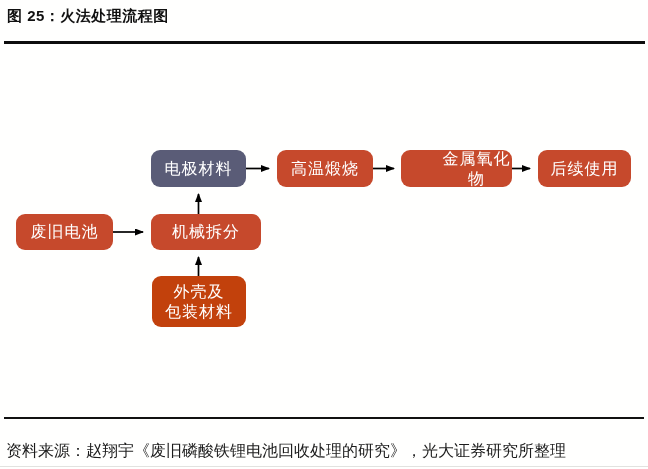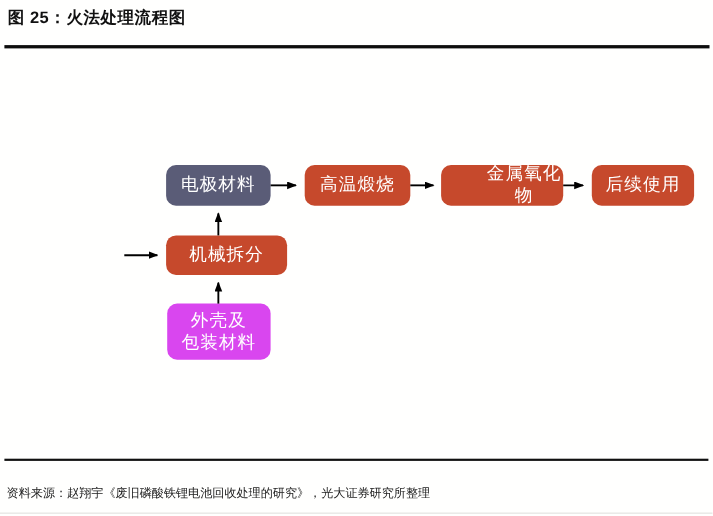--- a/index.html
+++ b/index.html
@@ -62,21 +62,21 @@
     left: 4px;
     right: 4px;
     top: 417px;
     height: 2px;
     background: #111111;
   }
   .source-note {
     position: absolute;
     left: 6px;
     top: 441px;
-    font-size: 11px;
+    font-size: 16px;
     color: #1c1c1c;
     white-space: nowrap;
   }
   .rule-faint {
     position: absolute;
     left: 0;
     right: 0;
     top: 466px;
     height: 1px;
     background: #e2e2df;
@@ -84,24 +84,25 @@
 </style>
 </head>
 <body>
 
 <div class="screen">
 
   <div class="figure-title">图 25：火法处理流程图</div>
 
   <div class="rule-top"></div>
 
+  <div class="node node-battery" style="background-color: rgb(198, 73, 44);">废旧电池</div>
 
   <div class="node node-split" style="background-color: rgb(198, 73, 44);">机械拆分</div>
 
-  <div class="node node-shell" style="background-color: #d946ef;">外壳及
+  <div class="node node-shell" style="background-color: #c2410c;">外壳及
 包装材料</div>
 
   <div class="node node-electrode" style="background-color: rgb(90, 92, 119);">电极材料</div>
 
   <div class="node node-calcination" style="background-color: rgb(198, 73, 44);">高温煅烧</div>
 
   <div class="node node-oxide" style="background-color: rgb(198, 73, 44); padding-left: 40px;">金属氧化物</div>
 
   <div class="node node-use" style="background-color: rgb(198, 73, 44);">后续使用</div>
 

